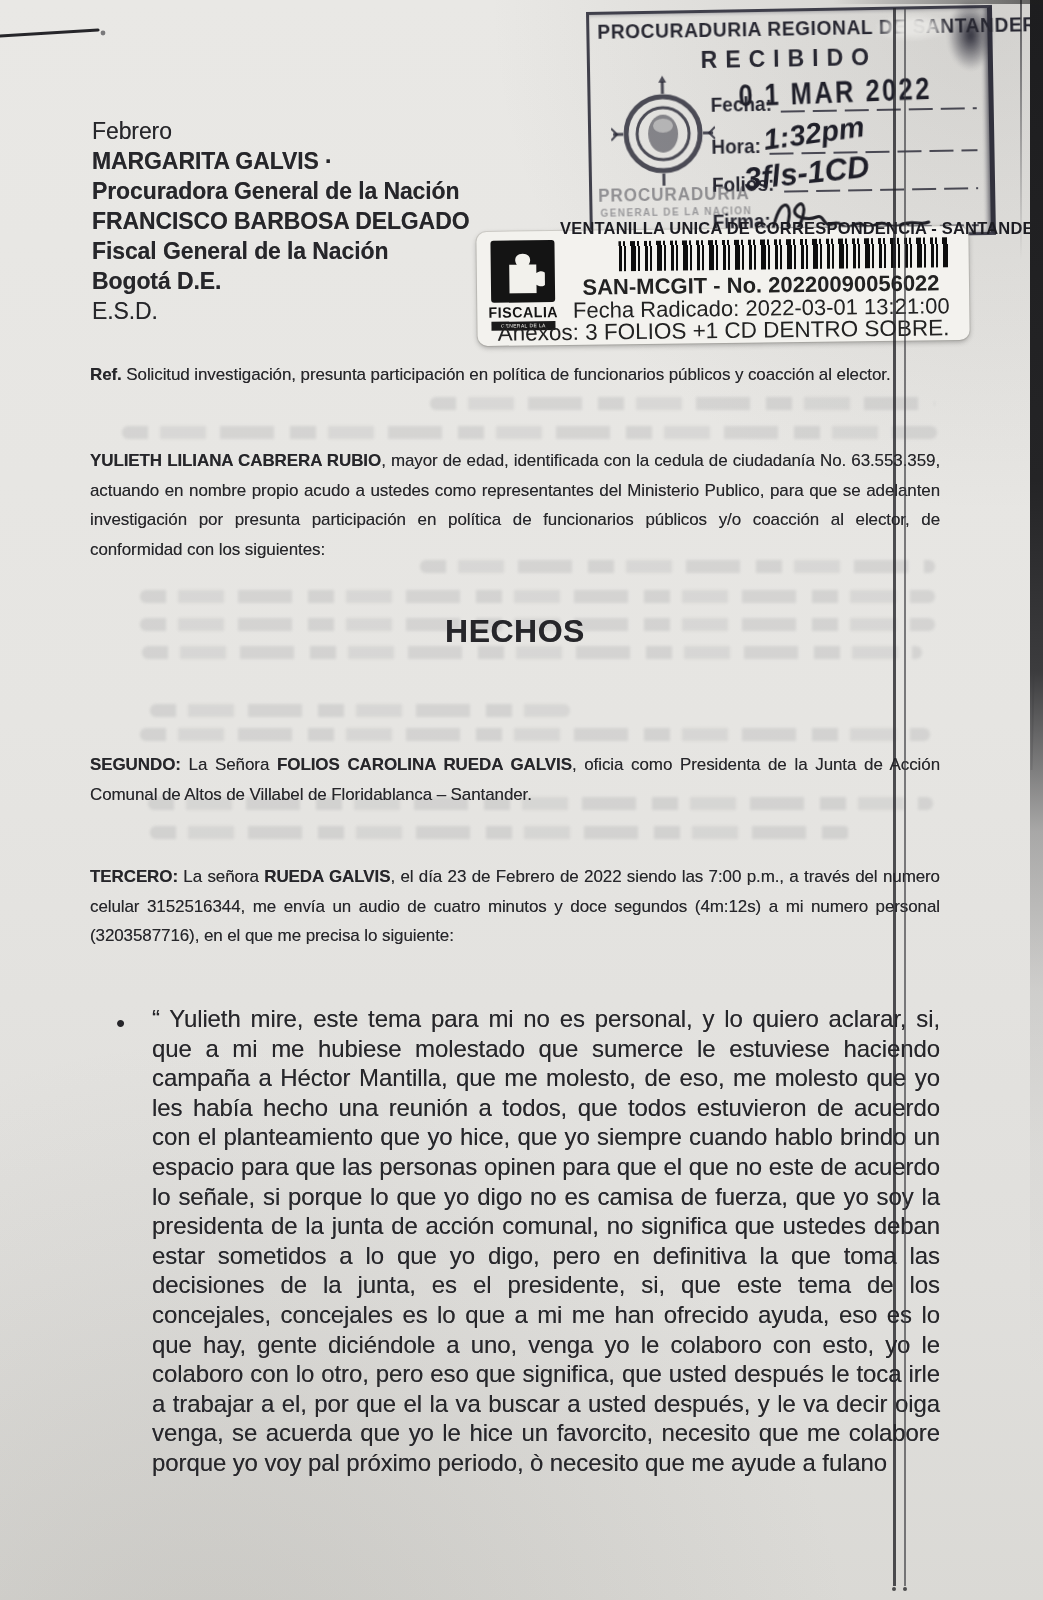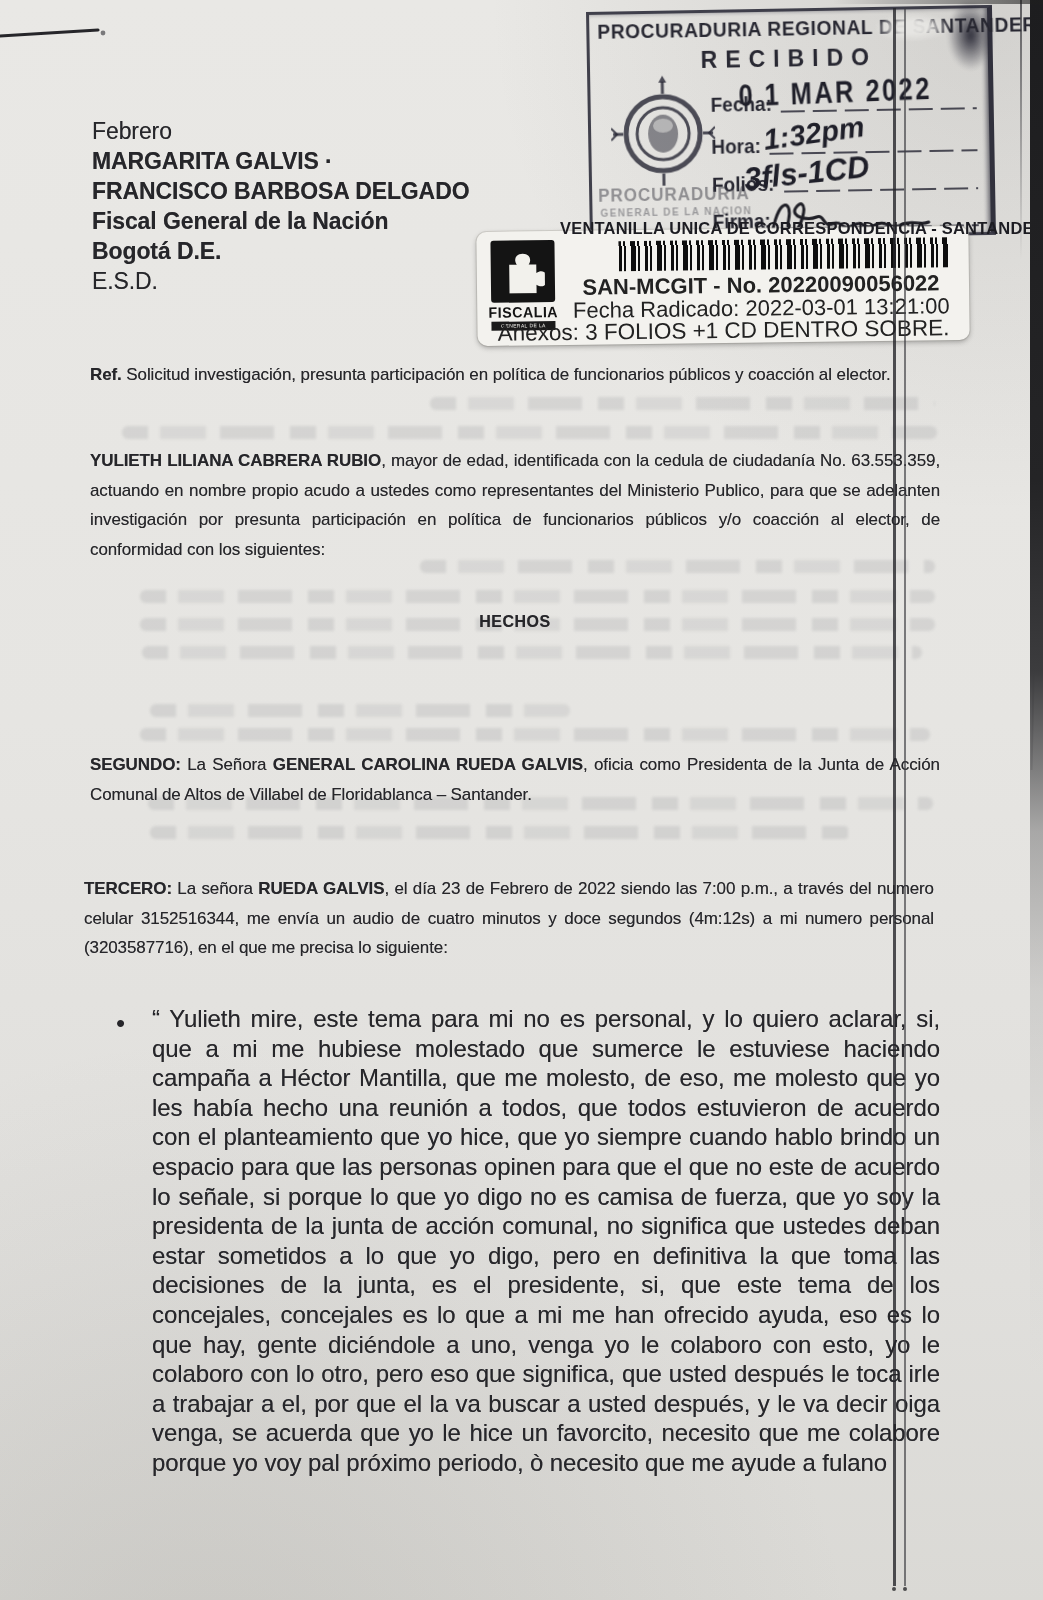--- a/index.html
+++ b/index.html
@@ -12,24 +12,24 @@
       linear-gradient(180deg, #e9e8e5 0%, #e6e5e2 45%, #e0dfdc 80%, #dad9d5 100%);
   }
   .txt{position:absolute; text-align:justify; letter-spacing:-0.1px; z-index:2;
        text-shadow:0 0 .6px rgba(45,45,50,.55);}
   .rich span.b{font-weight:700;}
   .body-size{font-size:17px; line-height:29.5px;}
   .dateline{left:102px; top:56px; font-size:23px; text-align:left;}
   .recipients{left:92px; top:116px; font-size:23px; line-height:30px; text-align:left;}
   .ref{left:90px; top:360px; width:850px;}
   .intro{left:90px; top:446px; width:850px;}
-  .hechos{left:90px; top:613px; width:850px; text-align:center; font-weight:700; font-size:16px; letter-spacing:.5px;}
+  .hechos{left:90px; top:613px; width:850px; text-align:center; font-weight:700; font-size:32px; letter-spacing:.5px;}
   .p1{left:90px; top:666px; width:850px;}
   .p2{left:90px; top:750px; width:850px;}
-  .p3{left:84px; top:862px; width:850px;margin-top:12px;}
+  .p3{left:90px; top:862px; width:850px;}
   .bullet-dot{left:116px; top:1008px; font-size:26px; z-index:2; position:absolute;}
   .quote{left:152px; top:1004px; width:788px; font-size:24px; line-height:29.6px;}
 
   
   .stamp{
     position:absolute; left:586px; top:12px; width:398px; height:224px; z-index:3;
     color:#1d1d28; transform:rotate(-1deg); transform-origin:left top;
     border:3px solid rgba(25,25,40,.85); border-right:5px solid rgba(20,20,35,.9);
     box-shadow: inset -3px 0 5px -1px rgba(15,15,30,.65);
     filter: blur(.3px); opacity:.94;
@@ -133,30 +133,31 @@
 
   <svg class="pen-mark" viewBox="0 0 110 14">
     <line x1="0" y1="10" x2="98" y2="4" stroke="#26262a" stroke-width="3.2" stroke-linecap="round"></line>
     <circle cx="103" cy="7" r="2.4" fill="#4a4a4e" opacity=".7"></circle>
   </svg>
 
 
   <div class="txt recipients">
     <div class="rich"><span>Febrero</span></div>
     <div class="rich"><span class="b">MARGARITA GALVIS  ·</span></div>
+    <div class="rich"><span class="b">Procuradora General de la Nación</span></div>
     <div class="rich"><span class="b">FRANCISCO BARBOSA DELGADO</span></div>
     <div class="rich"><span class="b">Fiscal General de la Nación</span></div>
     <div class="rich"><span class="b">Bogotá D.E.</span></div>
     <div class="rich"><span>E.S.D.</span></div>
   </div>
 
   <div class="txt body-size ref rich"><span class="b">Ref.</span><span> Solicitud investigación, presunta participación en política de funcionarios públicos y coacción al elector.</span></div>
   <div class="txt body-size intro rich"><span class="b">YULIETH LILIANA CABRERA RUBIO</span><span>, mayor de edad, identificada con la cedula de ciudadanía No. 63.553.359, actuando en nombre propio acudo a ustedes como representantes del Ministerio Publico, para que se adelanten investigación por presunta participación en política de funcionarios públicos y/o coacción al elector, de conformidad con los siguientes:</span></div>
   <div class="txt hechos">HECHOS</div>
-  <div class="txt body-size p2 rich"><span class="b">SEGUNDO:</span><span> La Señora </span><span class="b">GENERAL CAROLINA RUEDA GALVIS</span><span>, oficia como Presidenta de la Junta de Acción Comunal de Altos de Villabel de Floridablanca – Santander.</span></div>
+  <div class="txt body-size p2 rich"><span class="b">SEGUNDO:</span><span> La Señora </span><span class="b">FOLIOS CAROLINA RUEDA GALVIS</span><span>, oficia como Presidenta de la Junta de Acción Comunal de Altos de Villabel de Floridablanca – Santander.</span></div>
   <div class="txt body-size p3 rich"><span class="b">TERCERO:</span><span> La señora </span><span class="b">RUEDA GALVIS</span><span>, el día 23 de Febrero de 2022 siendo las 7:00 p.m., a través del numero celular 3152516344, me envía un audio de cuatro minutos y doce segundos (4m:12s) a mi numero personal (3203587716), en el que me precisa lo siguiente:</span></div>
 
   <div class="bullet-dot">•</div>
   <div class="txt quote">“ Yulieth mire, este tema para mi no es personal, y lo quiero aclarar, si, que a mi me hubiese molestado que sumerce le estuviese haciendo campaña a Héctor Mantilla, que me molesto, de eso, me molesto que yo les había hecho una reunión a todos, que todos estuvieron de acuerdo con el planteamiento que yo hice, que yo siempre cuando hablo brindo un espacio para que las personas opinen para que el que no este de acuerdo lo señale, si porque lo que yo digo no es camisa de fuerza, que yo soy la presidenta de la junta de acción comunal, no significa que ustedes deban estar sometidos a lo que yo digo, pero en definitiva la que toma las decisiones de la junta, es el presidente, si, que este tema de los concejales, concejales es lo que a mi me han ofrecido ayuda, eso es lo que hay, gente diciéndole a uno, venga yo le colaboro con esto, yo le colaboro con lo otro, pero eso que significa, que usted después le toca irle a trabajar a el, por que el la va buscar a usted después, y le va decir oiga venga, se acuerda que yo le hice un favorcito, necesito que me colabore porque yo voy pal próximo periodo, ò necesito que me ayude a fulano</div>
 
   <div class="stamp">
     <div class="ink-blob"></div>
     <div class="stamp-title">PROCURADURIA REGIONAL DE SANTANDER</div>
     <div class="title-smudge"></div>
     <div class="stamp-received">RECIBIDO</div>

